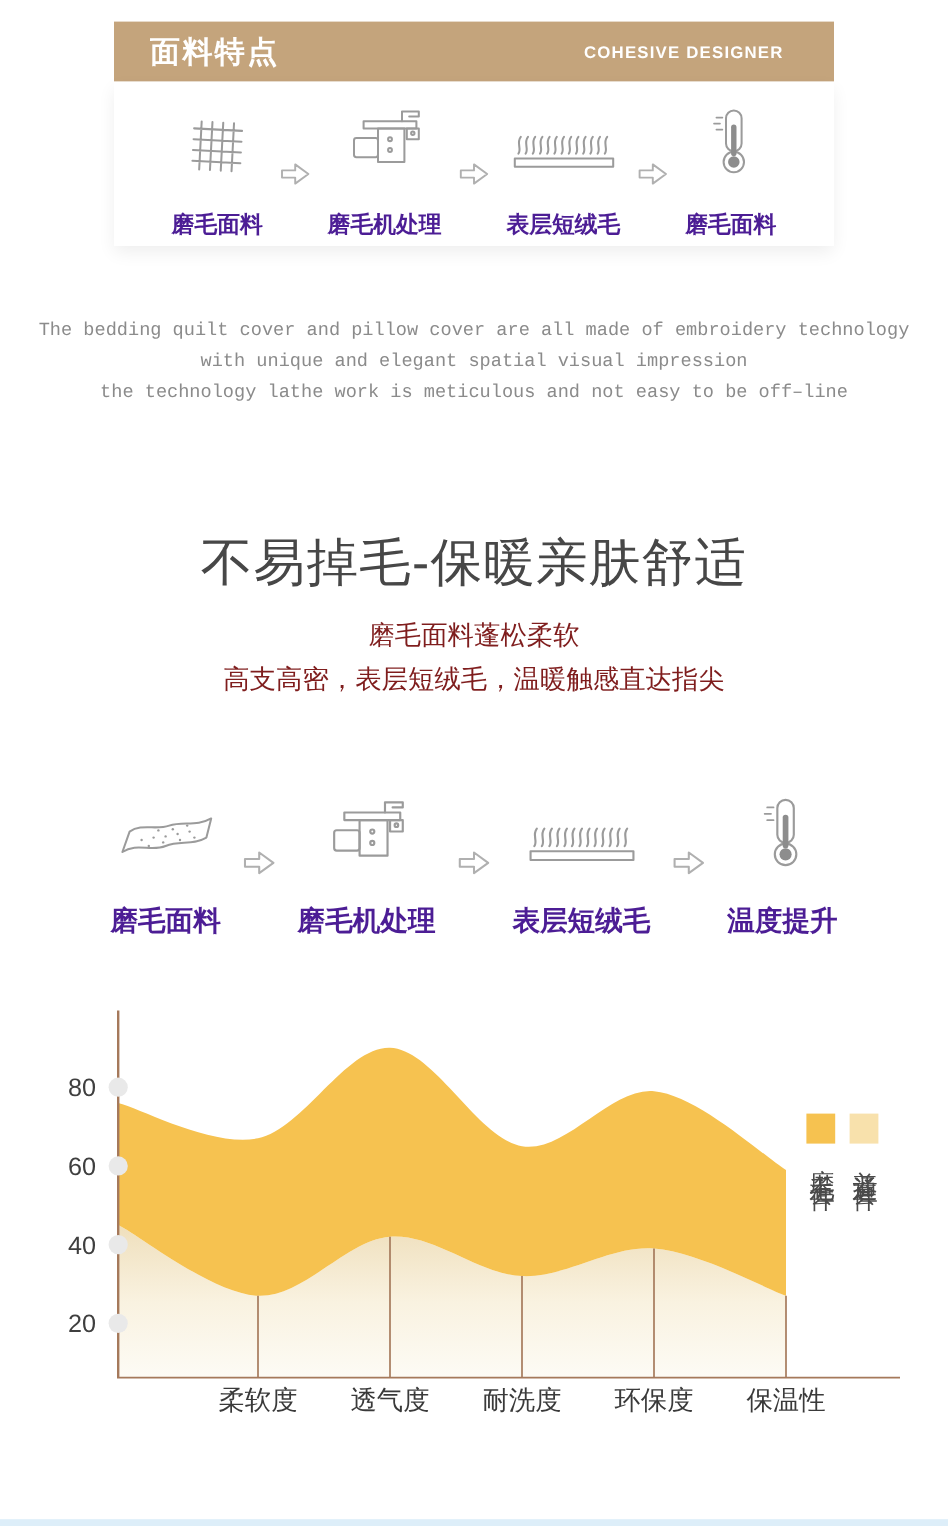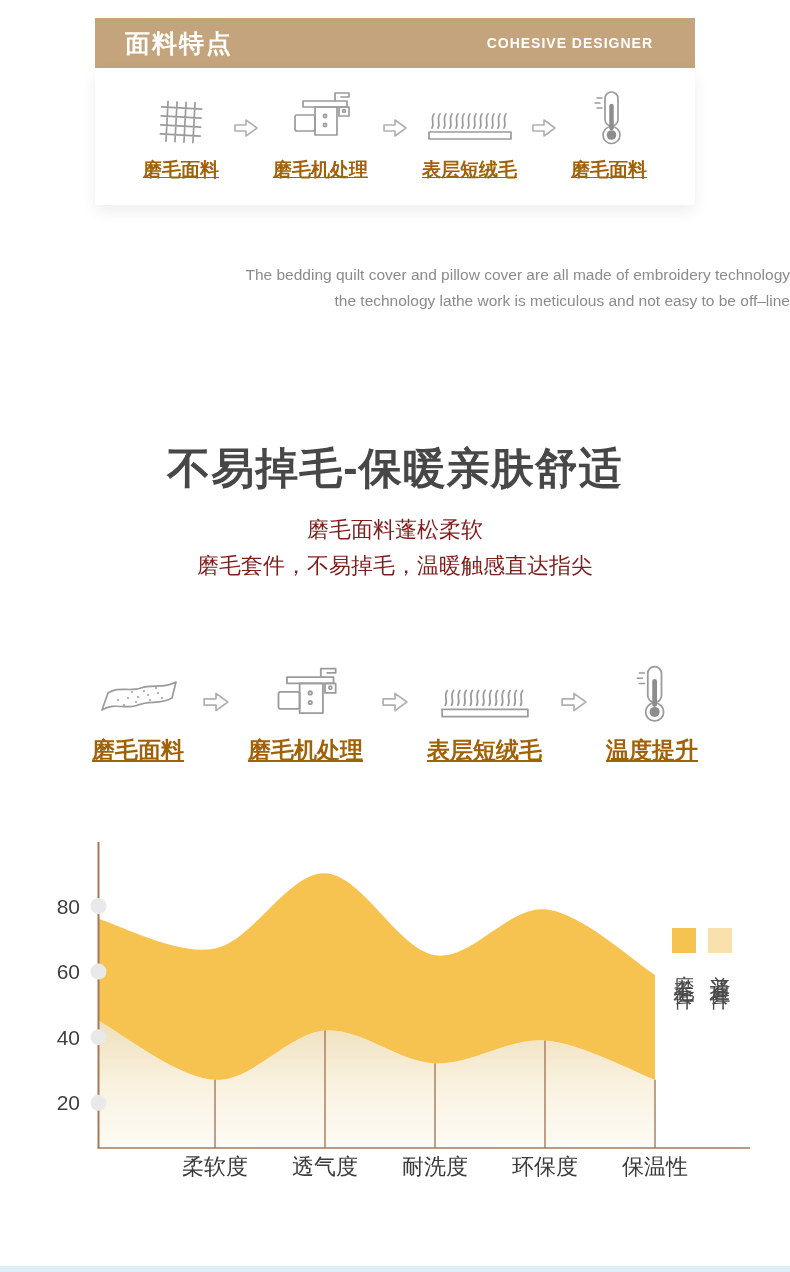--- a/index.html
+++ b/index.html
@@ -21,36 +21,36 @@
   }
   
   .process-row{
     position:absolute;display:flex;justify-content:center;align-items:flex-end;
   }
   .process-row-1{left:95px;top:86px;width:600px;gap:14px;}
   .process-row-2{left:45px;top:660px;width:700px;gap:18px;}
   .step{display:flex;flex-direction:column;align-items:center;}
   .step-icon{height:60px;display:flex;align-items:flex-end;justify-content:center;}
   .process-row-2 .step-icon{height:64px;}
-  .step-label{margin-top:11px;color:#a16207;font-weight:600;white-space:nowrap;text-decoration:underline;}
+  .step-label{margin-top:28px;color:#4c1d95;font-weight:600;white-space:nowrap;}
   .process-row-1 .step-label{font-size:19px;}
   .process-row-2 .step-label{font-size:23px;}
   .step-arrow{display:flex;align-items:center;}
   .process-row-1 .step-arrow{margin-bottom:44px;}
   .process-row-2 .step-arrow{margin-bottom:52px;}
   .line-icon{stroke:#9b9b9b;fill:none;stroke-width:1.7;stroke-linecap:round;stroke-linejoin:round;}
   
   .description{
-    position:absolute;left:0;top:262px;width:790px;text-align:right;
-    color:#8b8b8b;font-size:15.5px;line-height:26px;
+    position:absolute;left:0;top:262px;width:790px;text-align:center;
+    color:#8b8b8b;font-size:15.5px;line-height:26px;font-family:Liberation Mono, monospace;
   }
   
   .headline{
     position:absolute;left:0;top:440px;width:790px;text-align:center;
-    color:#474747;font-size:43px;font-weight:700;letter-spacing:1px;
+    color:#474747;font-size:43px;font-weight:400;letter-spacing:1px;
   }
   .subtitle{
     position:absolute;left:0;top:512px;width:790px;text-align:center;
     color:#7f1d1d;font-size:22px;line-height:36px;
   }
   
   .chart-svg{position:absolute;left:0;top:820px;width:790px;height:390px;
     font-family:"Liberation Sans", sans-serif;}
   .legend-swatch{position:absolute;width:24px;height:25px;}
   .legend-swatch-1{left:672px;top:928px;}
@@ -147,27 +147,28 @@
           <line x1="20.5" y1="16" x2="20.5" y2="38" stroke="#8d8d8d" stroke-width="4.5"></line>
           <circle cx="20.5" cy="45" r="4.8" fill="#8d8d8d" stroke="none"></circle>
         </svg>
       </span>
       <span class="step-label">磨毛面料</span>
     </div>
   </div>
 
   <div class="description">
     <div>The bedding quilt cover and pillow cover are all made of embroidery technology</div>
+    <div>with unique and elegant spatial visual impression</div>
     <div>the technology lathe work is meticulous and not easy to be off–line</div>
   </div>
 
   <div class="headline">不易掉毛-保暖亲肤舒适</div>
   <div class="subtitle">
     <div>磨毛面料蓬松柔软</div>
-    <div>磨毛套件，不易掉毛，温暖触感直达指尖</div>
+    <div>高支高密，表层短绒毛，温暖触感直达指尖</div>
   </div>
 
   <div class="process-row process-row-2">
     <div class="step">
       <span class="step-icon">
         <svg width="88" height="52" viewBox="0 0 88 52" class="line-icon">
           <path d="M8,38 C20,30 32,38 44,33 C56,28 66,33 78,26 L82,10 C70,17 58,12 47,16 C36,20 24,14 14,21 Z"></path>
           <circle cx="24" cy="28" r="1" fill="#9b9b9b" stroke="none"></circle>
             <circle cx="34" cy="26" r="1" fill="#9b9b9b" stroke="none"></circle>
           <circle cx="44" cy="25" r="1" fill="#9b9b9b" stroke="none"></circle>

